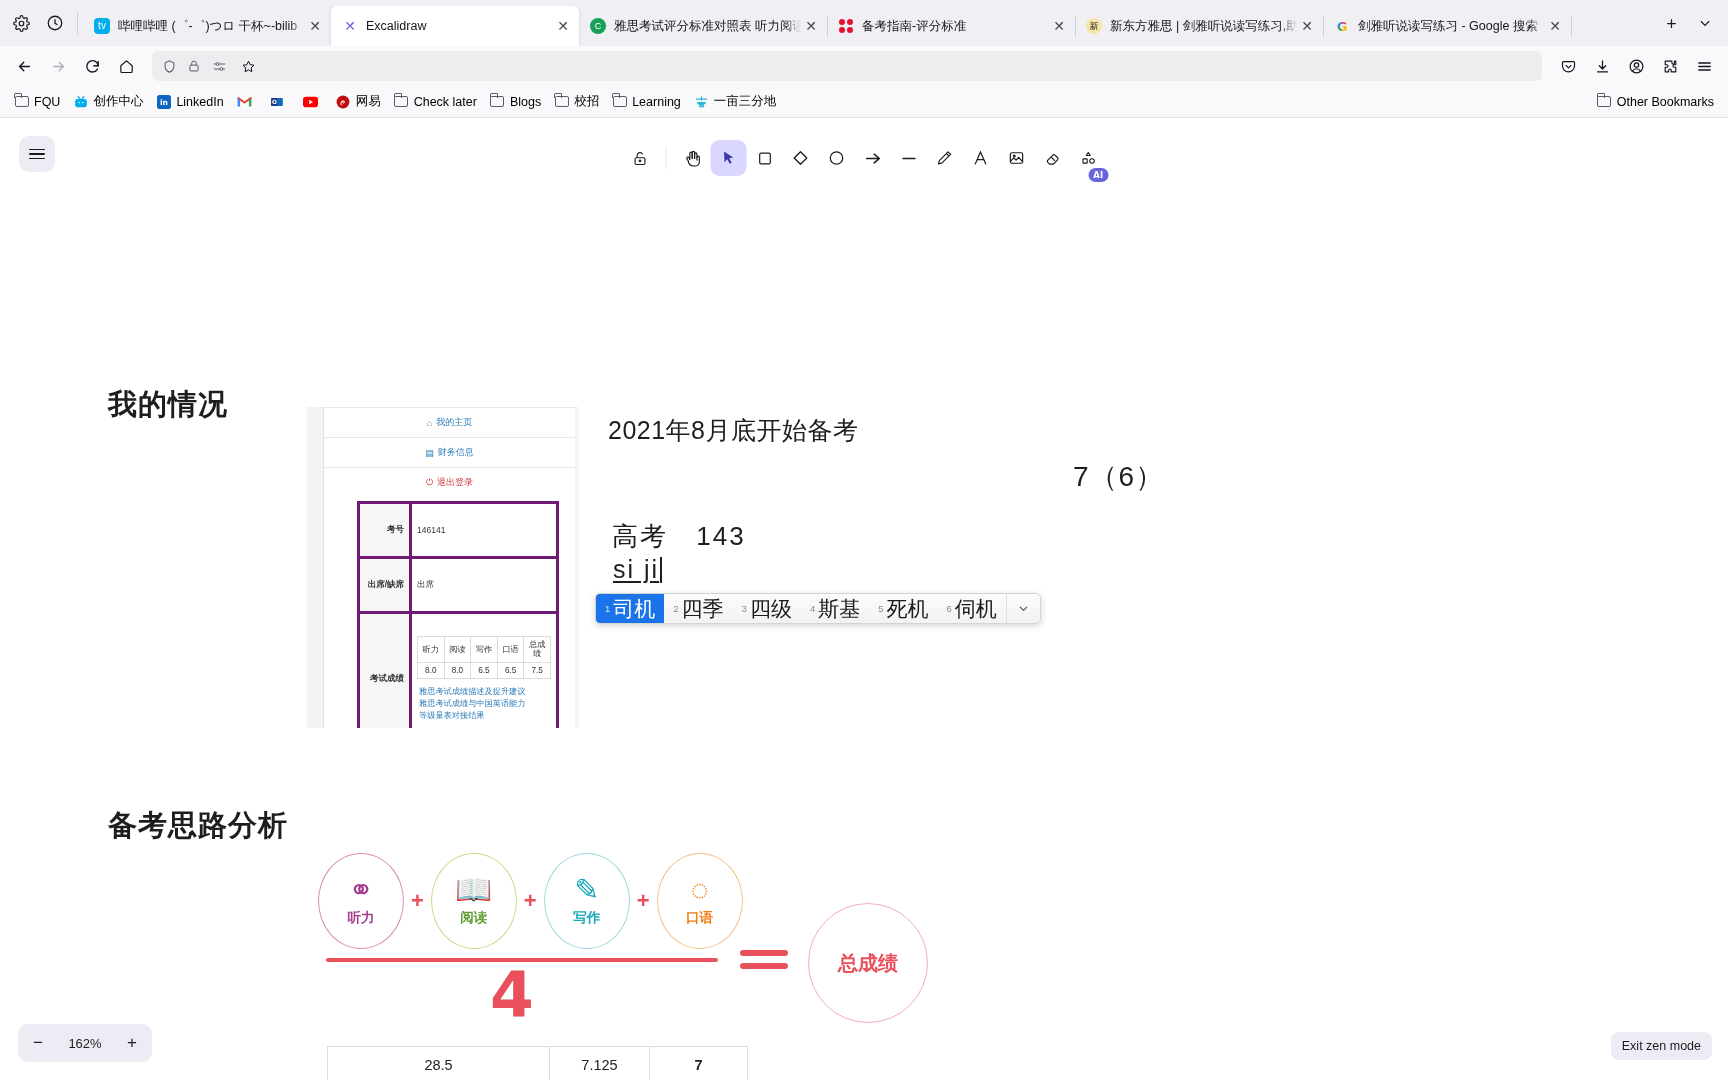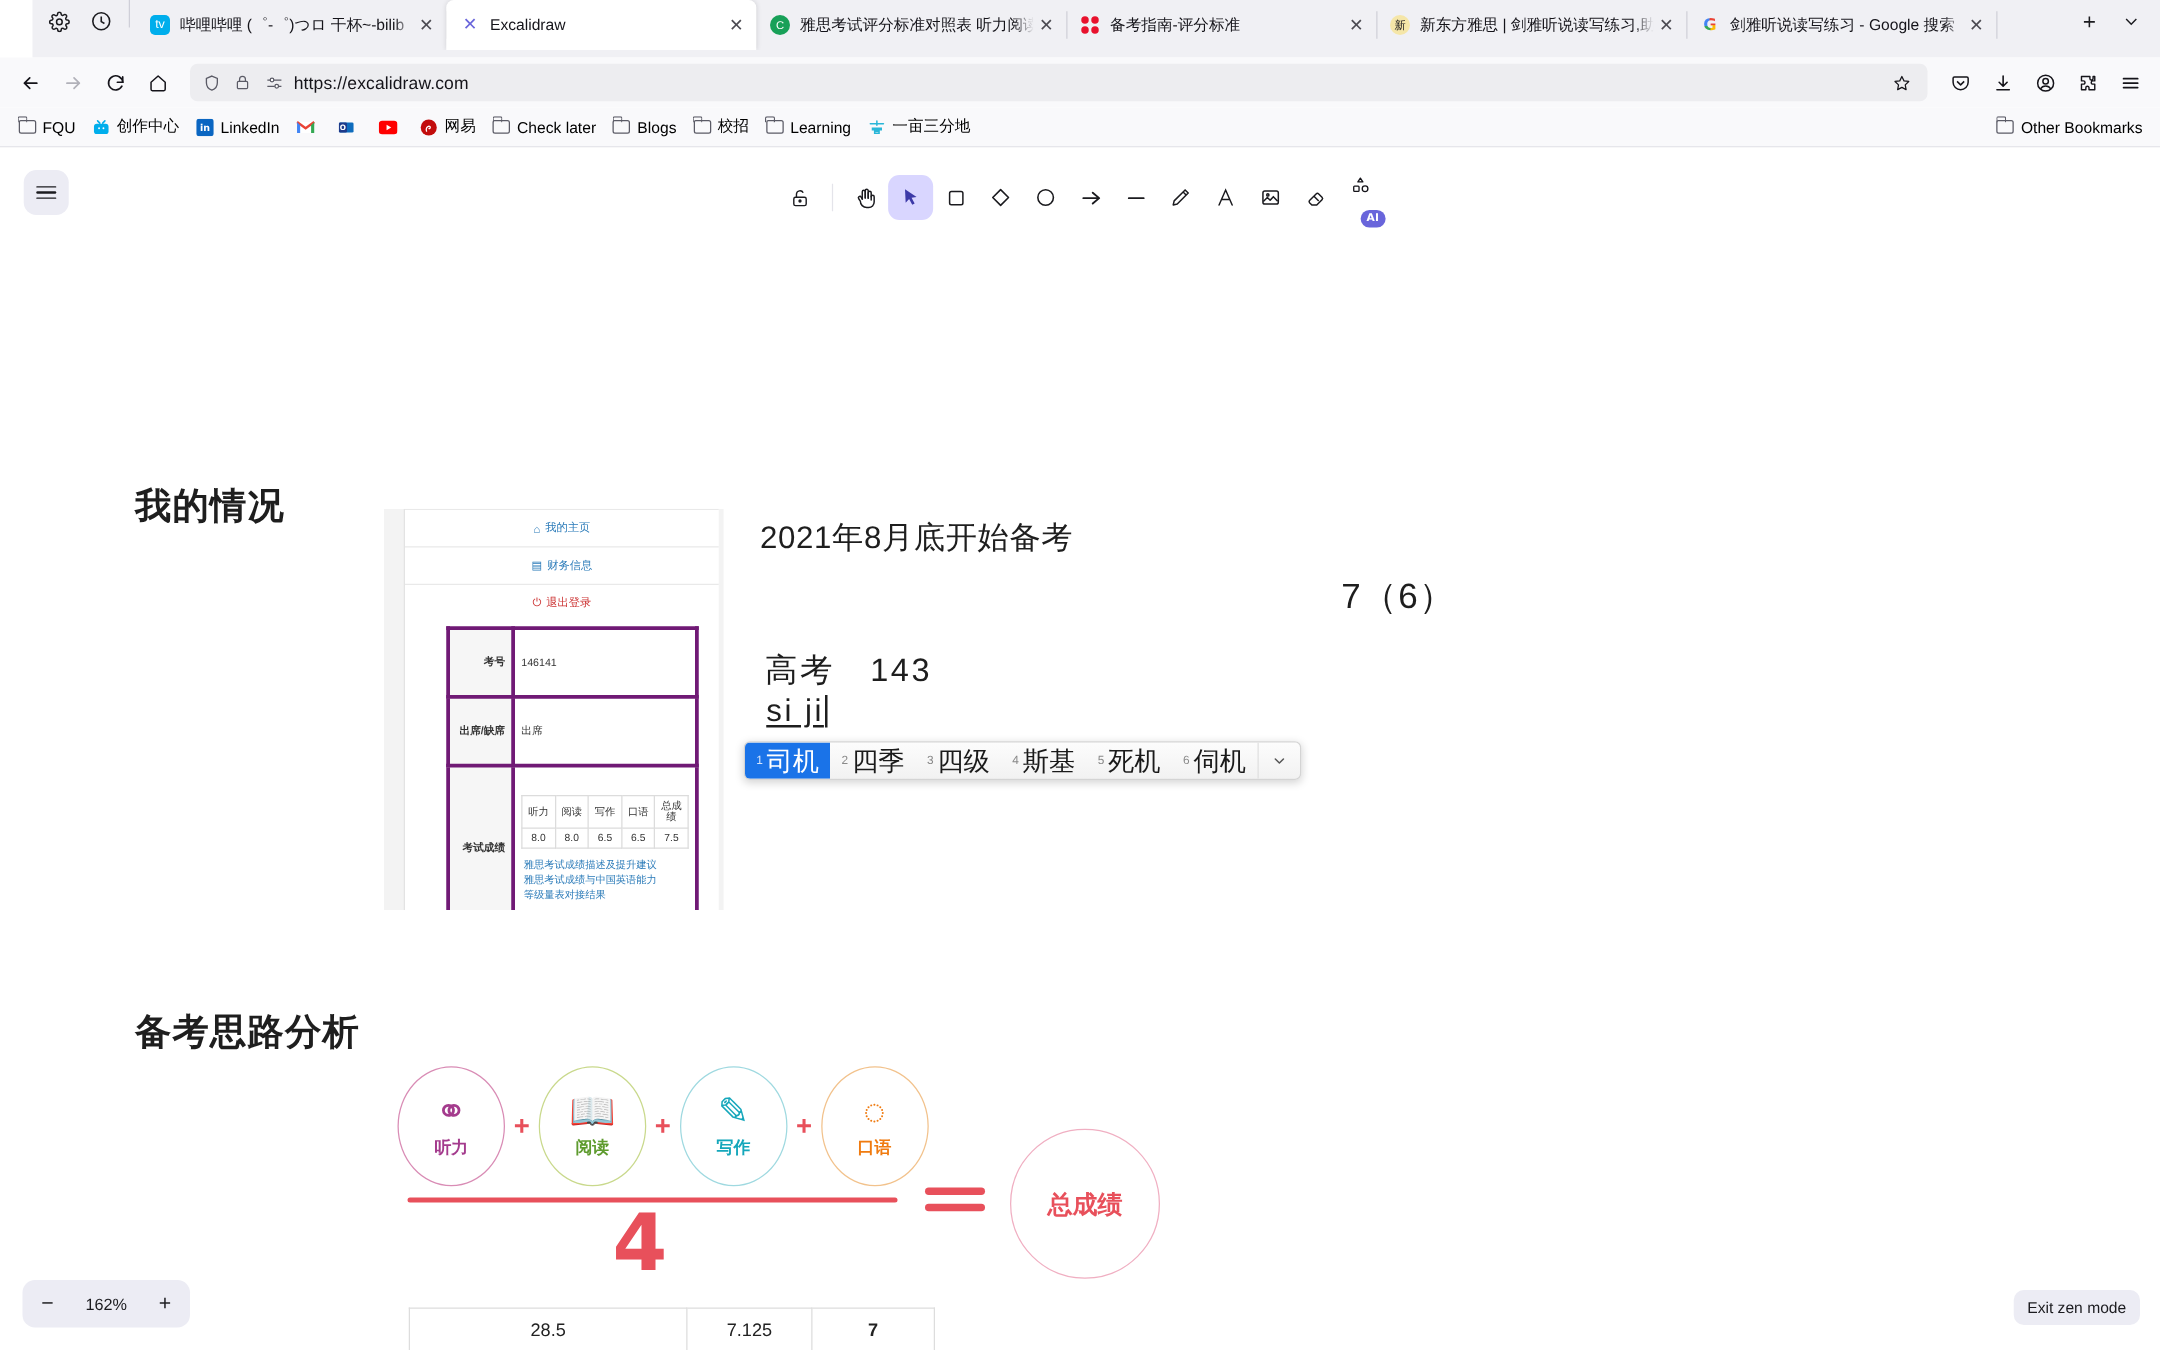--- a/index.html
+++ b/index.html
@@ -12,24 +12,23 @@
     -webkit-font-smoothing: antialiased;
   }
 
   
   .browser { width: 1728px; height: 1080px; display: flex; flex-direction: column; }
 
   .tabstrip {
     height: 46px;
     background: #f0f0f4;
     display: flex;
-    align-items: flex-start;
+    align-items: flex-end;
     padding: 0 6px 0 4px;
     flex: 0 0 46px;
-    margin-left: 26px;
   }
   .chrome-btn {
     width: 34px; height: 34px;
     display: flex; align-items: center; justify-content: center;
     border-radius: 5px;
     margin-bottom: 6px;
     cursor: default;
     flex: 0 0 auto;
   }
   .chrome-btn svg { display: block; }
@@ -176,21 +175,21 @@
   }
   .tool {
     width: 36px; height: 36px;
     display: flex; align-items: center; justify-content: center;
     border-radius: 9px;
     position: relative;
     color: #1b1b1f;
   }
   .tool.active { background: #d9d6ff; color: #3d3aa8; }
   .tool-sep { width: 1px; height: 22px; background: #e4e4ea; margin: 0 8px; }
-  .tool-ai-wrap { position: relative; width: 36px; height: 36px; display:flex;align-items:flex-start;justify-content:center;}
+  .tool-ai-wrap { position: relative; width: 36px; height: 36px; display:flex;align-items:center;justify-content:center;}
   .ai-badge {
     position: absolute; right: -2px; bottom: -6px;
     background: #6965db; color: #fff;
     font-size: 8.5px; font-weight: 700;
     padding: 2px 5px; border-radius: 9px;
     letter-spacing: .3px;
     font-family: "DejaVu Sans", sans-serif;
   }
 
   
@@ -430,21 +429,20 @@
             <path d="M8 10.5V7.5a4 4 0 0 1 8 0v3"></path>
           </svg>
       </span>
       <span class="urlbar-icon">
         <svg width="15" height="15" viewBox="0 0 24 24" fill="none" stroke="currentColor" stroke-width="1.6">
             <path d="M3 8h18M3 16h18"></path>
             <circle cx="9" cy="8" r="2.3" fill="#fff"></circle>
             <circle cx="15" cy="16" r="2.3" fill="#fff"></circle>
           </svg>
       </span>
-      <span class="url-text">https://excalidraw.com</span>
       <span class="star-btn">
         <svg width="15" height="15" viewBox="0 0 24 24" fill="none" stroke="currentColor" stroke-width="1.6" stroke-linejoin="round">
             <path d="M12 3.5l2.7 5.6 6.1.8-4.5 4.3 1.1 6.1L12 17.4 6.6 20.3l1.1-6.1-4.5-4.3 6.1-.8z"></path>
           </svg>
       </span>
     </div>
 
     <div class="nav-right">
       <div class="nav-btn">
         <svg width="17" height="17" viewBox="0 0 24 24" fill="none" stroke="currentColor" stroke-width="1.7" stroke-linejoin="round">

